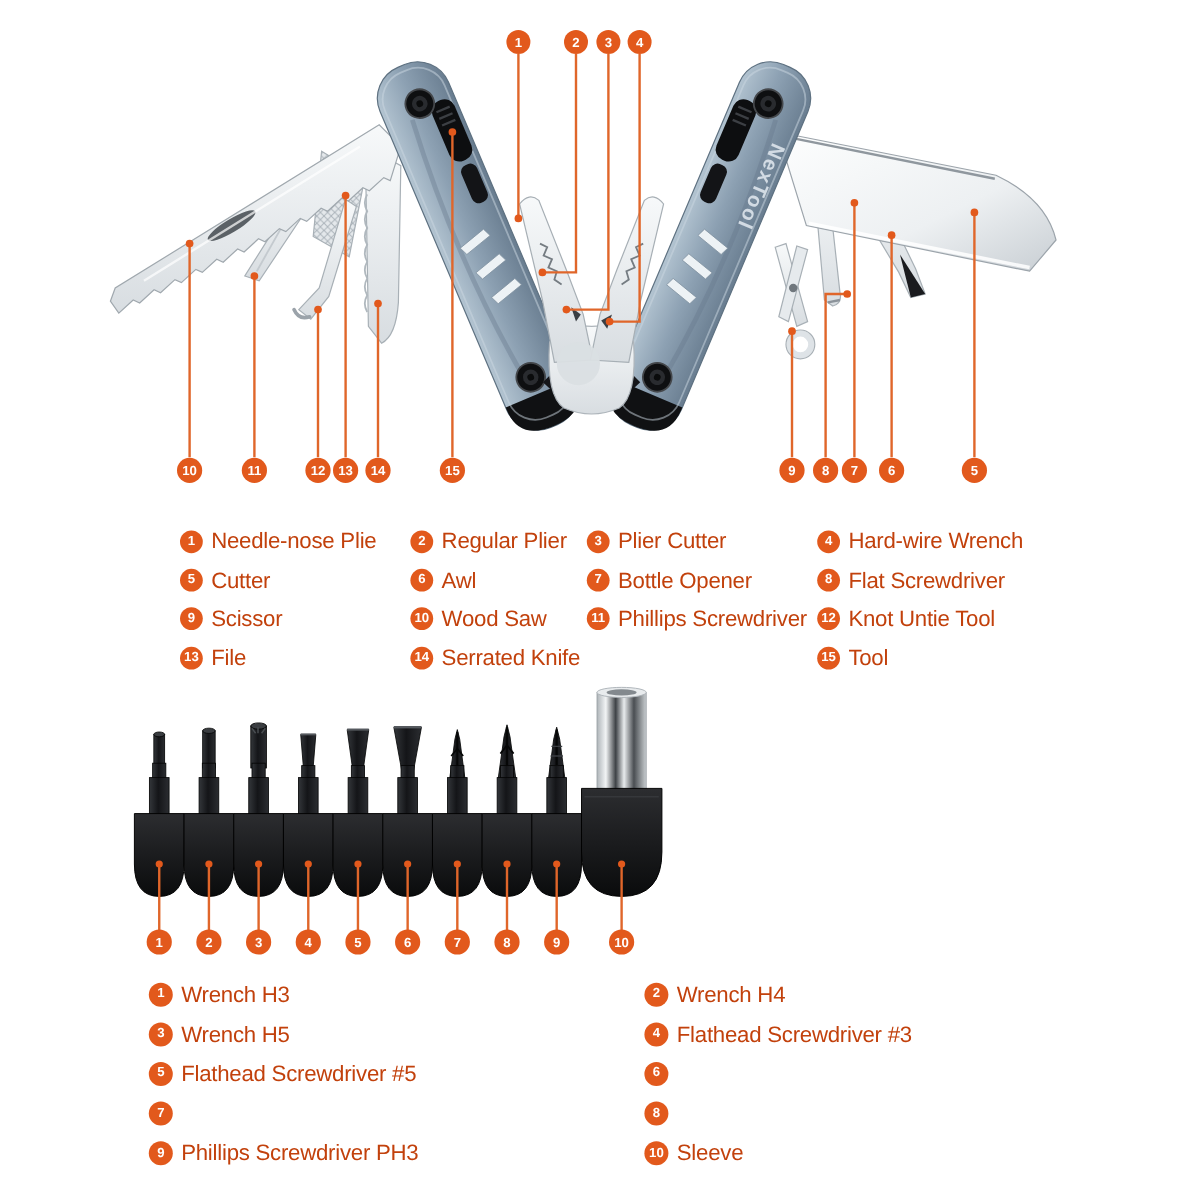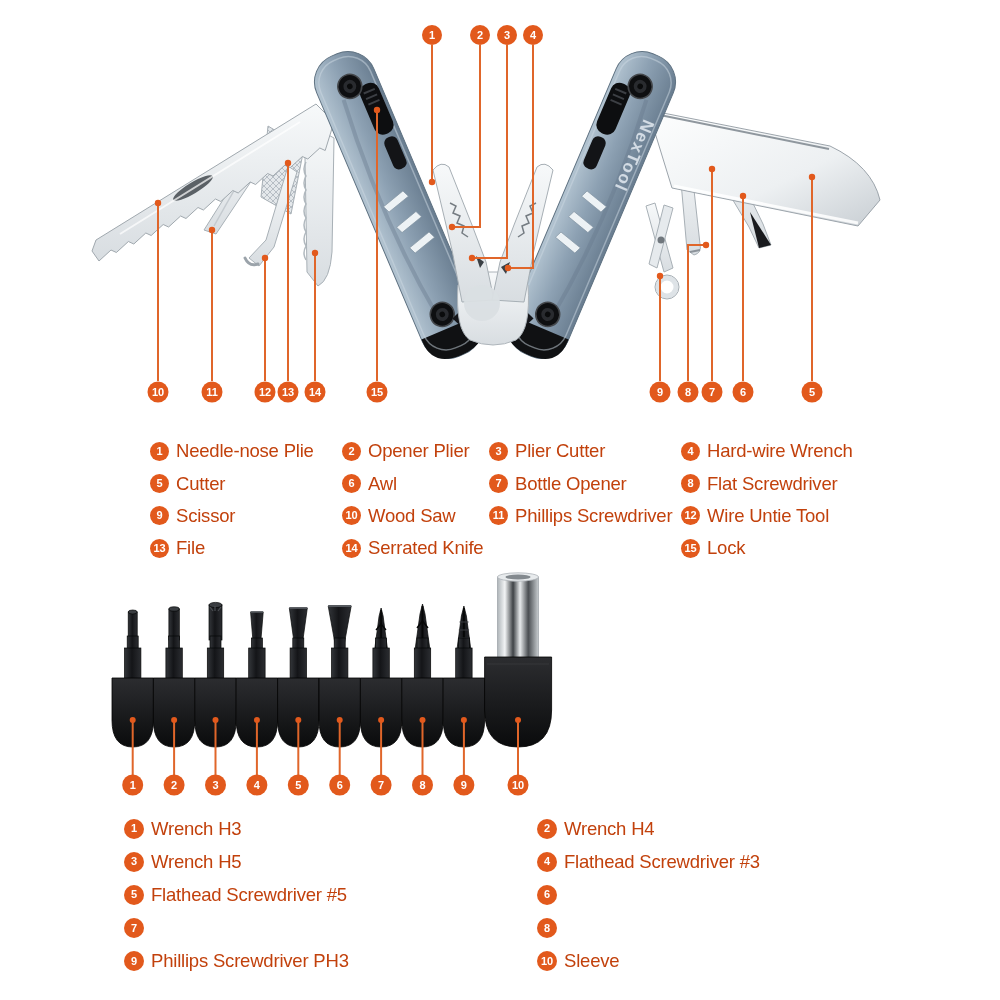--- a/index.html
+++ b/index.html
@@ -236,21 +236,21 @@
     </g>
   </svg>
 
   <div class="abs legend legend-tools">
     <div class="li">
         <span class="badge">1</span>
         <span class="lbl">Needle-nose Plie</span>
       </div>
     <div class="li">
         <span class="badge">2</span>
-        <span class="lbl">Opener Plier</span>
+        <span class="lbl">Regular Plier</span>
       </div>
     <div class="li">
         <span class="badge">3</span>
         <span class="lbl">Plier Cutter</span>
       </div>
     <div class="li">
         <span class="badge">4</span>
         <span class="lbl">Hard-wire Wrench</span>
       </div>
     <div class="li">
@@ -276,34 +276,34 @@
     <div class="li">
         <span class="badge">10</span>
         <span class="lbl">Wood Saw</span>
       </div>
     <div class="li">
         <span class="badge">11</span>
         <span class="lbl">Phillips Screwdriver</span>
       </div>
     <div class="li">
         <span class="badge">12</span>
-        <span class="lbl">Wire Untie Tool</span>
+        <span class="lbl">Knot Untie Tool</span>
       </div>
     <div class="li">
         <span class="badge">13</span>
         <span class="lbl">File</span>
       </div>
     <div class="li">
         <span class="badge">14</span>
         <span class="lbl">Serrated Knife</span>
       </div>
     <div class="li"></div>
     <div class="li">
         <span class="badge">15</span>
-        <span class="lbl">Lock</span>
+        <span class="lbl">Tool</span>
       </div>
   </div>
 
   <svg class="abs" style="left:0;top:560px" width="1000" height="245" viewBox="0 0 1000 245">
     <defs>
       <linearGradient id="bitGrad" x1="0" y1="0" x2="1" y2="0">
         <stop offset="0" stop-color="#33363A"></stop>
           <stop offset="0.45" stop-color="#141518"></stop>
           <stop offset="1" stop-color="#2B2D31"></stop>
       </linearGradient>

